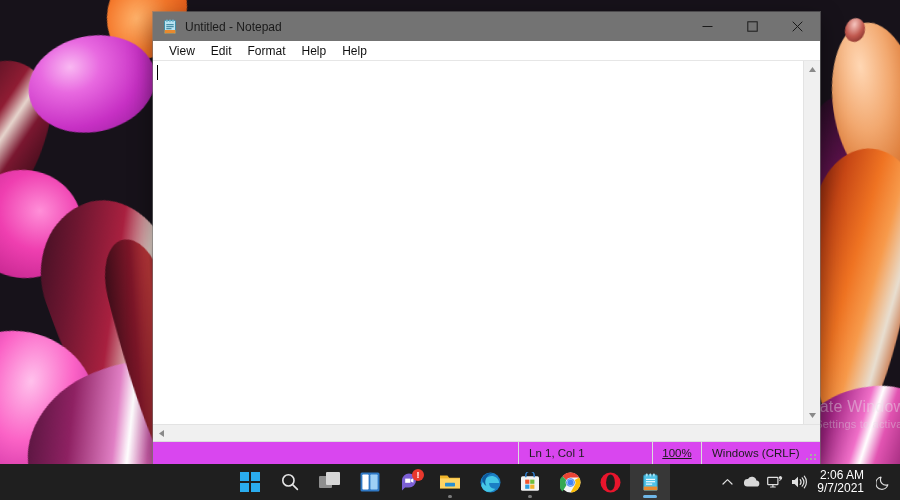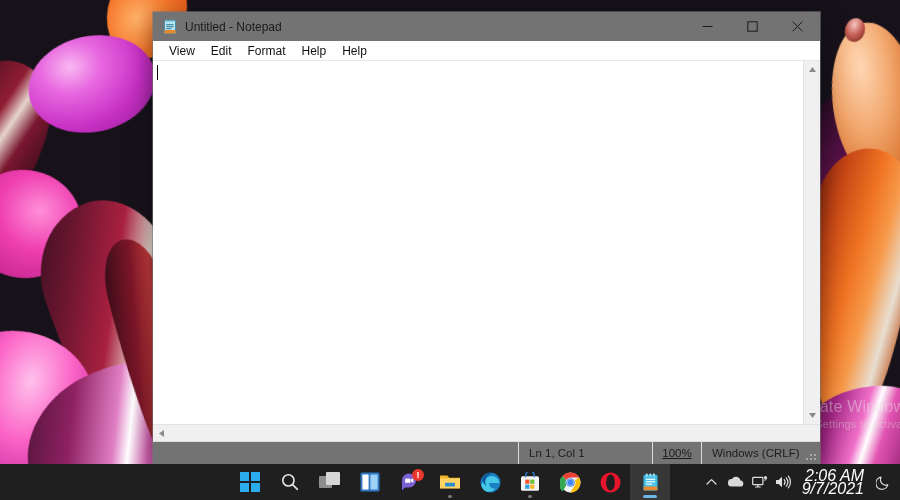--- a/index.html
+++ b/index.html
@@ -232,21 +232,21 @@
     background: #f0f0f0;
     border-top: 1px solid #e3e3e3;
     display: flex;
     flex: 0 0 auto;
   }
   #hscroll .sb-track { flex: 1 1 auto; }
 
   
   #statusbar {
     height: 23px;
-    background: #737373;
+    background: #d946ef;
     border-top: 1px solid #dcdcdc;
     display: flex;
     align-items: stretch;
     flex: 0 0 auto;
     font-size: 11.5px;
     color: #1c1c1c;
   }
   .sb-spacer { flex: 1 1 auto; }
   .sb-cell {
     display: flex; align-items: center;
@@ -311,26 +311,25 @@
     height: 36px;
     padding-right: 4px;
   }
   .tray-icon {
     width: 24px; height: 36px;
     display: flex; align-items: center; justify-content: center;
     cursor: default;
   }
   #tb-clock {
     color: #fff;
-    font-size: 16px;
+    font-size: 12px;
     line-height: 13px;
     text-align: right;
     padding: 0 8px 0 6px;
     cursor: default;
-    font-style: italic;
   }
   #tb-notif {
     width: 22px; height: 36px;
     display: flex; align-items: center; justify-content: center;
     margin-right: 2px;
     cursor: default;
   }
   .chat-badge {
     position: absolute;
     top: 5px; right: 6px;

